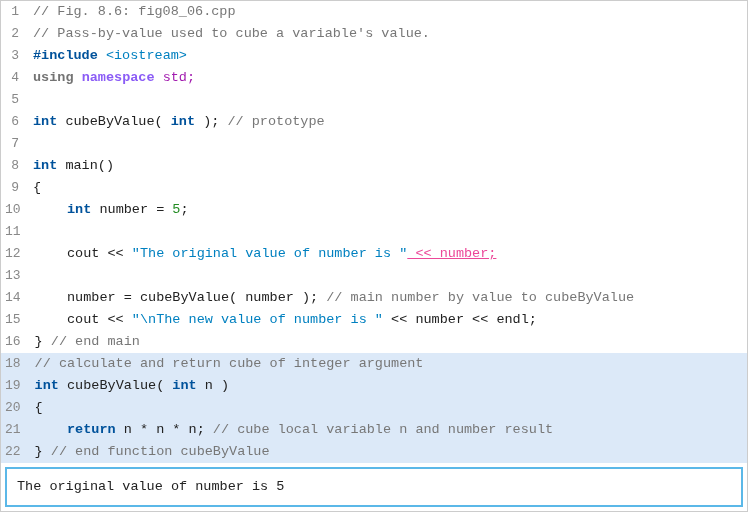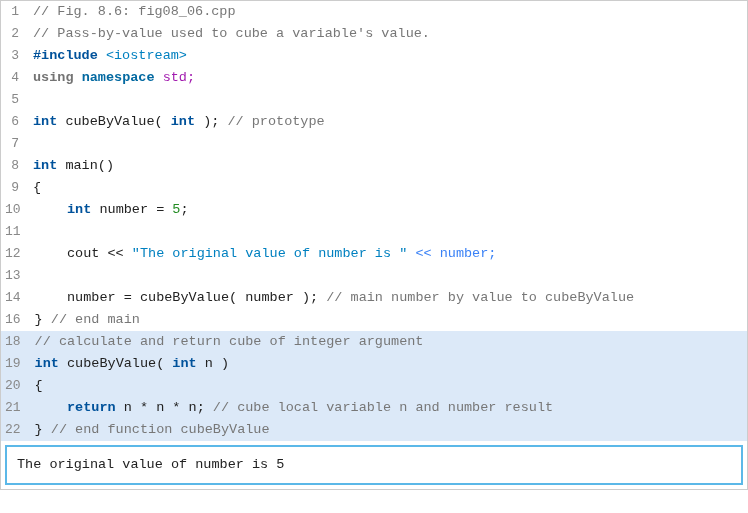--- a/index.html
+++ b/index.html
@@ -77,21 +77,21 @@
       <div class="code-line">
         <span class="line-num">2</span>
         <span class="line-content"><span style="color: rgb(119, 119, 119);">// Pass-by-value used to cube a variable's value.</span></span>
       </div>
       <div class="code-line">
         <span class="line-num">3</span>
         <span class="line-content"><span style="color: rgb(0, 82, 155); font-weight: bold;">#include</span><span style="color: rgb(34, 34, 34);"> </span><span style="color: rgb(0, 128, 192);">&lt;iostream&gt;</span></span>
       </div>
       <div class="code-line">
         <span class="line-num">4</span>
-        <span class="line-content"><span style="color: #737373; font-weight: bold; text-align: center;">using</span><span style="color: rgb(34, 34, 34);"> </span><span style="color: #0369a1; font-weight: bold;">namespace</span><span style="color: #a21caf;"> std;</span></span>
+        <span class="line-content"><span style="color: #737373; font-weight: bold; text-align: center;">using</span><span style="color: rgb(34, 34, 34);"> </span><span style="color: #8b5cf6; font-weight: bold;">namespace</span><span style="color: #a21caf;"> std;</span></span>
       </div>
       <div class="code-line">
         <span class="line-num">5</span>
         <span class="line-content"> </span>
       </div>
       <div class="code-line">
         <span class="line-num">6</span>
         <span class="line-content"><span style="color: rgb(0, 82, 155); font-weight: bold;">int</span><span style="color: rgb(34, 34, 34);"> cubeByValue( </span><span style="color: rgb(0, 82, 155); font-weight: bold;">int</span><span style="color: rgb(34, 34, 34);"> ); </span><span style="color: rgb(119, 119, 119);">// prototype</span></span>
       </div>
       <div class="code-line">
@@ -109,29 +109,33 @@
       <div class="code-line">
         <span class="line-num">10</span>
         <span class="line-content"><span style="color: rgb(34, 34, 34);">    </span><span style="color: rgb(0, 82, 155); font-weight: bold;">int</span><span style="color: rgb(34, 34, 34);"> number = </span><span style="color: rgb(34, 139, 34);">5</span><span style="color: rgb(34, 34, 34);">;</span></span>
       </div>
       <div class="code-line">
         <span class="line-num">11</span>
         <span class="line-content"> </span>
       </div>
       <div class="code-line">
         <span class="line-num">12</span>
-        <span class="line-content"><span style="color: rgb(34, 34, 34);">    cout &lt;&lt; </span><span style="color: rgb(0, 128, 192);">"The original value of number is "</span><span style="color: #3b82f6;"> &lt;&lt; number;</span></span>
+        <span class="line-content"><span style="color: rgb(34, 34, 34);">    cout &lt;&lt; </span><span style="color: rgb(0, 128, 192);">"The original value of number is "</span><span style="color: #ec4899; text-decoration: underline;"> &lt;&lt; number;</span></span>
       </div>
       <div class="code-line">
         <span class="line-num">13</span>
         <span class="line-content"> </span>
       </div>
       <div class="code-line">
         <span class="line-num">14</span>
         <span class="line-content"><span style="color: rgb(34, 34, 34);">    number = cubeByValue( number ); </span><span style="color: rgb(119, 119, 119);">// main number by value to cubeByValue</span></span>
+      </div>
+      <div class="code-line">
+        <span class="line-num">15</span>
+        <span class="line-content"><span style="color: rgb(34, 34, 34);">    cout &lt;&lt; </span><span style="color: rgb(0, 128, 192);">"\nThe new value of number is "</span><span style="color: rgb(34, 34, 34);"> &lt;&lt; number &lt;&lt; endl;</span></span>
       </div>
       <div class="code-line">
         <span class="line-num">16</span>
         <span class="line-content"><span style="color: rgb(34, 34, 34);">} </span><span style="color: rgb(119, 119, 119);">// end main</span></span>
       </div>
       <div class="code-line highlight-blue">
         <span class="line-num">18</span>
         <span class="line-content"><span style="color: rgb(119, 119, 119);">// calculate and return cube of integer argument</span></span>
       </div>
       <div class="code-line highlight-blue">

